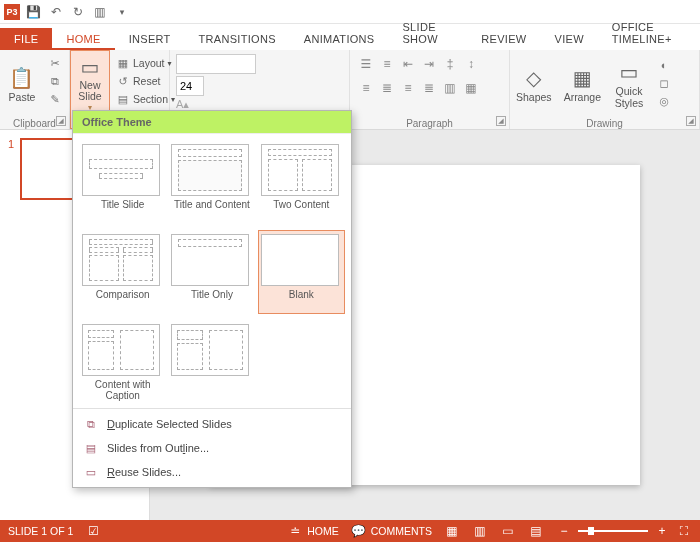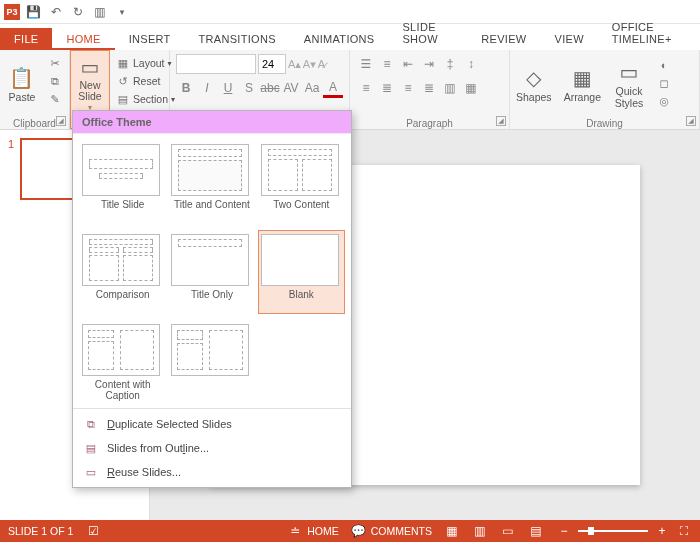--- a/index.html
+++ b/index.html
@@ -19,40 +19,40 @@
 
 
 .ribbon { height: 80px; background: #f5f5f5; border-bottom: 1px solid #d9d9d9; display: flex; position:relative;}
 .group { border-right: 1px solid #e1e1e1; position: relative; display:flex; flex-direction:column; }
 .group-label { text-align: center; font-size: 10px; color: #777; position:absolute; bottom:0; left:0; right:0;}
 .group-dl { position:absolute; right:3px; bottom:3px; width:10px;height:10px; border:1px solid #aaa; font-size:7px; color:#888; text-align:center; line-height:8px;}
 .vbtn { display:flex; flex-direction:column; align-items:center; justify-content:center; padding: 4px 6px 16px; height:100%; min-width:44px;}
 .vbtn .ic { font-size:20px; height:28px; display:flex; align-items:center; justify-content:center; color:#666;}
 .vbtn .lbl { font-size:10.5px; color:#555; text-align:center; line-height:1.1;}
 .vbtn.sel { background:#fce3d8; border:1px solid #e88c5f;}
-.hrow { display:flex; align-items:center; gap:2px; padding: 2px 6px;}
+.hrow { display:flex; gap:2px; padding: 2px 6px; flex-direction: column;}
 .hbtn { padding:2px 4px; font-size:10.5px; color:#555; display:flex; align-items:center; gap:3px;}
 .hbtn .sic { width:14px;height:14px; display:flex;align-items:center;justify-content:center; color:#777; font-size:11px;}
 .fmt { display:flex; align-items:center; gap:1px; padding:2px 6px;}
 .fmt .b { width:20px; height:20px; display:flex;align-items:center;justify-content:center; color:#888; font-size:12px;}
 select.fake, input.fake { border:1px solid #ccc; background:#fff; font-size:11px; padding:1px 3px; height:20px;}
 .stack { display:flex; flex-direction:column; justify-content:flex-start; padding-top:4px;}
 
 
 .work { position:absolute; top:130px; left:0; right:0; bottom:22px; display:flex; background:#eaeaea;}
 .thumbs { width:150px; background:#fff; border-right:1px solid #ddd; padding:8px;}
 .thumb { display:flex; gap:6px; align-items:flex-start;}
 .thumb .n { color:#d24726; font-size:11px;}
 .thumb .sl { width:110px; height:62px; background:#fff; border:2px solid #d24726;}
 .canvas { flex:1; display:flex; align-items:center; justify-content:center; background:#eaeaea; position:relative;}
 .slide { width:430px; height:320px; background:#fff; box-shadow:0 2px 6px rgba(0,0,0,.25);}
 
 
 .gallery { position:absolute; left:72px; top:110px; width:280px; background:#fff; border:1px solid #b6b6b6; box-shadow:2px 3px 8px rgba(0,0,0,.25); z-index:50; }
-.gallery .hdr { padding:5px 9px; font-size:11px; color:#666; font-weight:bold; border-bottom:1px solid #eee; background:#f0abfc;}
+.gallery .hdr { padding:5px 9px; font-size:11px; color:#666; font-weight:bold; border-bottom:1px solid #eee; background:#bef264;}
 .grid { display:grid; grid-template-columns: repeat(3, 1fr); gap: 6px 2px; padding:6px 6px 4px;}
 .cell { display:flex; flex-direction:column; padding:3px 2px 2px; border:1px solid transparent;}
 .cell.sel { background:#fce3d8; border:1px solid #e88c5f;}
 .th { width:78px; height:52px; border:1px solid #bcbcbc; background:#fff; position:relative; padding:5px;}
 .th .box { position:absolute; border:1px dashed #aaa;}
 .cell .cap { font-size:10px; color:#555; text-align:center; margin-top:3px; line-height:1.1; height:22px;}
 .gallery .mitems { border-top:1px solid #e0e0e0; padding:3px 0;}
 .mitem { display:flex; align-items:center; gap:8px; padding:4px 10px; font-size:11px; color:#444;}
 .mitem .mic { width:16px;height:16px; display:flex;align-items:center;justify-content:center; color:#a67;}
 .mitem u { text-decoration: underline; }

